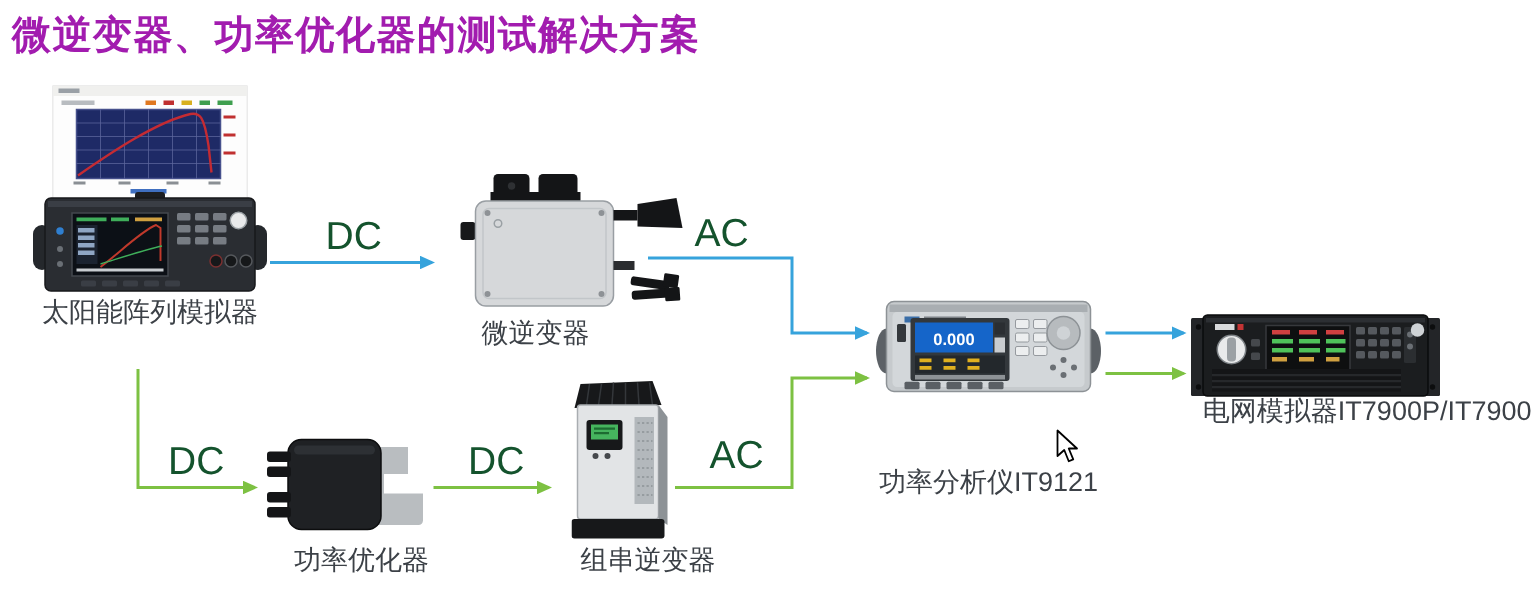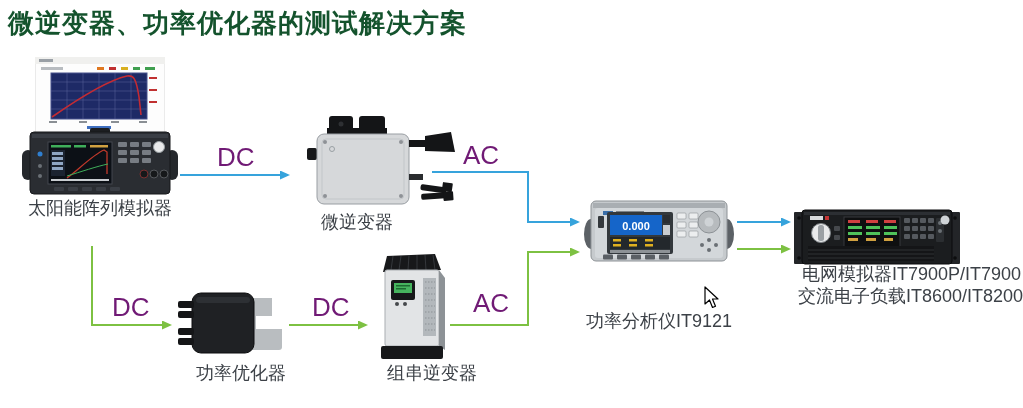--- a/index.html
+++ b/index.html
@@ -1,23 +1,23 @@
 <!DOCTYPE html>
 <html><head>
 <meta charset="utf-8">
 <style>
   html,body{margin:0;padding:0;background:#ffffff;}
   body{width:1023px;height:408px;font-family:"Liberation Sans","DejaVu Sans",sans-serif;}
   .canvas{position:relative;width:1023px;height:408px;background:#ffffff;overflow:hidden;}
-  .title{position:absolute;left:8px;top:6px;font-size:26px;font-weight:bold;color:#14532d;letter-spacing:1px;white-space:nowrap;}
+  .title{position:absolute;left:8px;top:6px;font-size:26px;font-weight:bold;color:#a21caf;letter-spacing:1px;white-space:nowrap;}
   .dev{position:absolute;}
   .dev-label{position:absolute;color:#3c4147;font-size:18px;text-align:center;white-space:nowrap;line-height:1.2;}
   .dev-label.big{font-size:18px;}
   .dev-label.left{text-align:right;}
-  .edge-label{position:absolute;color:#701a75;font-size:26px;white-space:nowrap;}
+  .edge-label{position:absolute;color:#14532d;font-size:26px;white-space:nowrap;}
   .wires{position:absolute;left:0;top:0;pointer-events:none;}
 </style>
 </head>
 <body>
 
 <div class="canvas">
 
   <div class="title">微逆变器、功率优化器的测试解决方案</div>
 
   <svg class="wires" width="1023" height="408">
@@ -323,19 +323,18 @@
         <line x1="14" y1="52" x2="140" y2="52"></line>
       </g>
   </svg>
 
   <div class="dev-label big" style="left:20px;top:198px;width:160px;">太阳能阵列模拟器</div>
   <div class="dev-label" style="left:307px;top:212px;width:100px;">微逆变器</div>
   <div class="dev-label" style="left:191px;top:363px;width:100px;text-align:center;">功率优化器</div>
   <div class="dev-label" style="left:366px;top:363px;width:100px;margin-left:16px;">组串逆变器</div>
   <div class="dev-label" style="left:583px;top:271px;width:152px;margin-top:40px;">功率分析仪IT9121</div>
   <div class="dev-label left" style="left:781px;top:264px;width:240px;">电网模拟器IT7900P/IT7900</div>
-  <div class="dev-label left" style="left:778px;top:286px;width:245px;">交流电子负载IT8600/IT8200</div>
 
   <svg class="dev" style="left:703px;top:286px;" width="20" height="24">
     <polygon points="2,1 2,18 6.5,14 9.5,21.5 12.5,20.2 9.5,13 15,13" fill="#ffffff" stroke="#000000" stroke-width="1.2" stroke-linejoin="round"></polygon>
   </svg>
 
 </div>
 
 </body></html>

